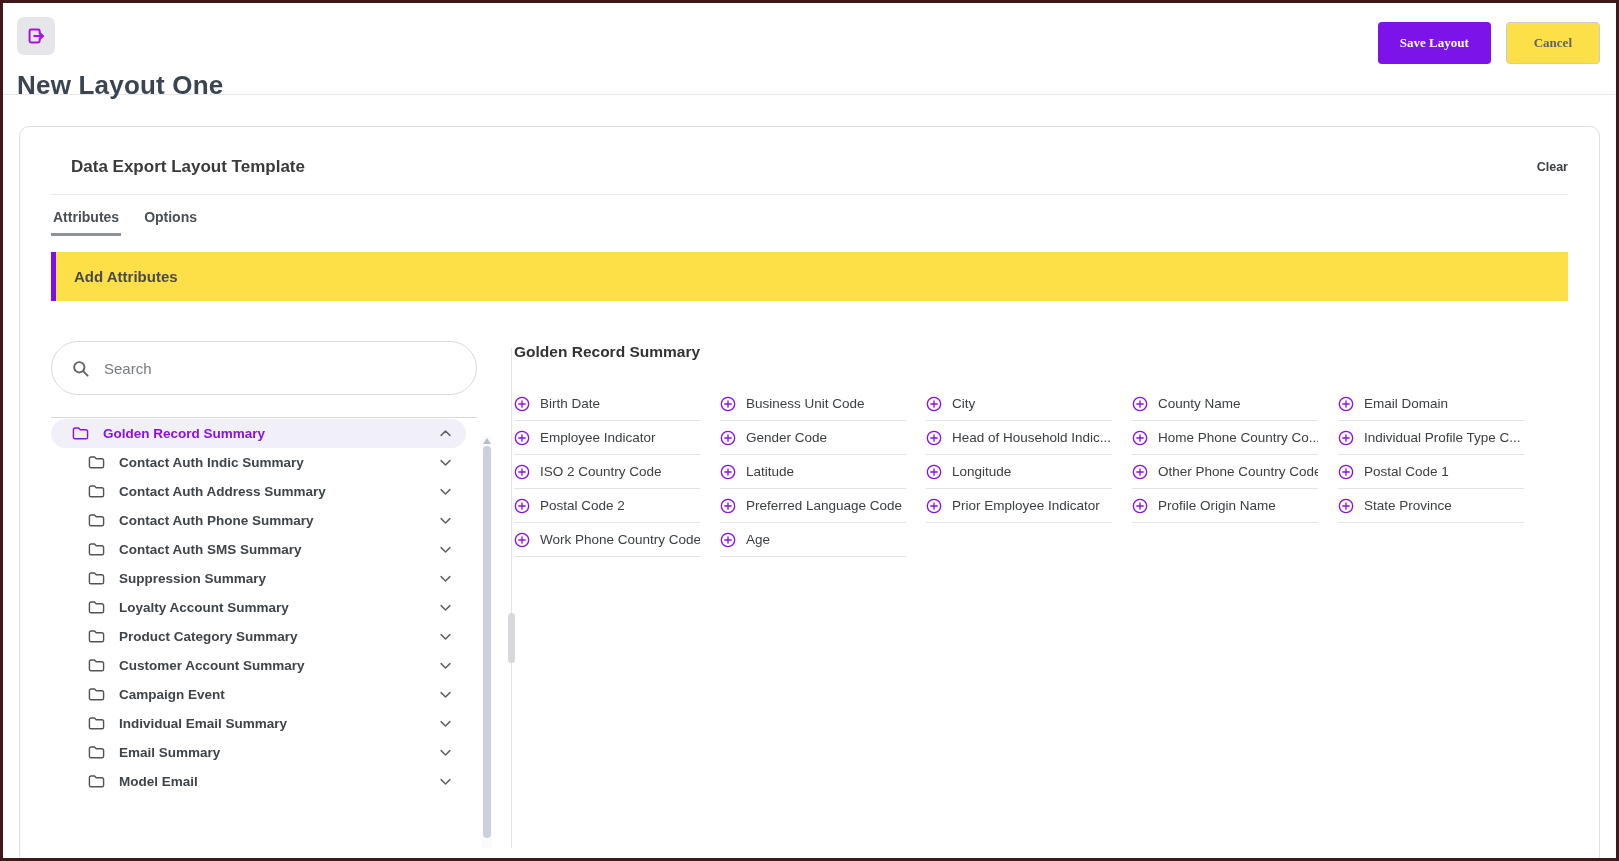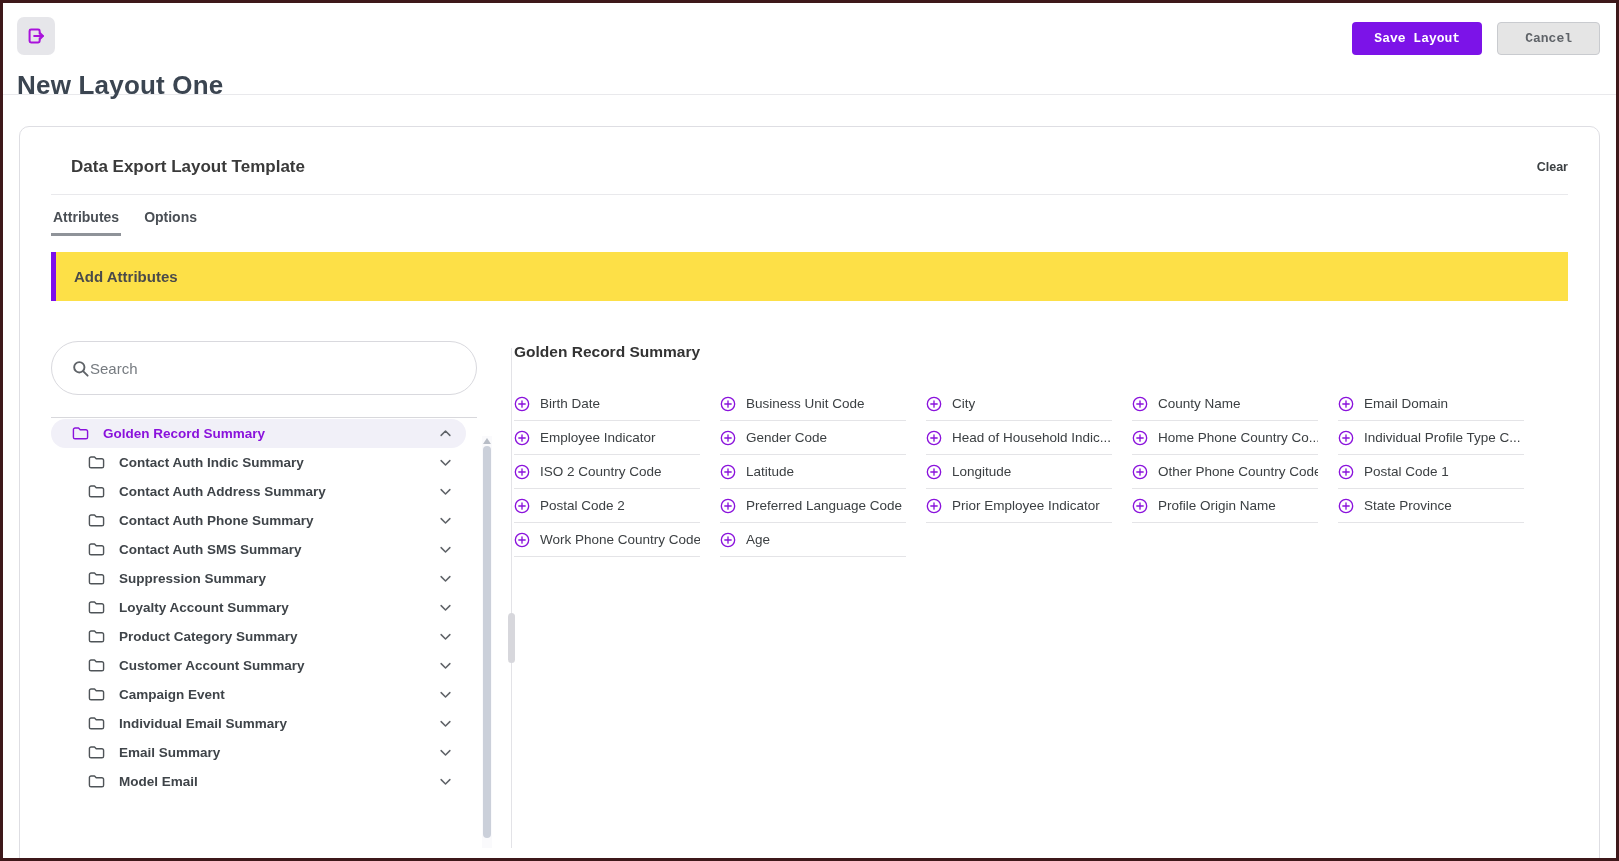--- a/index.html
+++ b/index.html
@@ -24,24 +24,24 @@
   .hdr-left { display:flex; align-items:flex-start; gap:15px;flex-direction:column; }
   .app-icon {
     width:38px; height:38px; border-radius:7px;
     background:#E6E6EA;
     display:flex; align-items:center; justify-content:center;
   }
   .page-title {
     font-size:26px; font-weight:bold; color:#3B4551; letter-spacing:.2px;
   }
   .hdr-right { display:flex; gap:15px; padding-top:5px; }
-  .btn { height:33px; border-radius:4px; font-size:13px; font-weight:bold;
-         font-family:Liberation Mono, monospace; cursor:pointer; }
+  .btn { height:42px; border-radius:4px; font-size:13px; font-weight:bold;
+         font-family:Liberation Serif, serif; cursor:pointer; }
   .btn-primary { background:#7C13E8; color:#fff; border:none; padding:0 22px; }
-  .btn-secondary { background:#e5e5e5; color:#5F6368; border:1px solid #C9CBCF; padding:0 27px; }
+  .btn-secondary { background:#fde047; color:#5F6368; border:1px solid #C9CBCF; padding:0 27px; }
 
   
   .card {
     margin:31px 16px 0;
     border:1px solid #DEDEE3;
     border-radius:10px;
     background:#fff;
     height:760px;
     padding:0 31px;
   }
@@ -62,21 +62,21 @@
     font-size:15px; font-weight:bold; color:#4A4A4A;
   }
 
   
   .content { display:flex; margin-top:0; padding-top:31px; height:467px; }
 
   .left-panel { width:441px; flex:none; position:relative; padding-top:9px; }
   .search-box {
     width:426px; height:54px;
     border:1px solid #D9D9DE; border-radius:27px;
-    display:flex; align-items:center; padding:0 19px;
+    display:flex; align-items:center; gap:14px; padding:0 19px;
     background:#fff;
   }
   .search-box input {
     border:none; outline:none; flex:1; font-size:15px; color:#3C4043;
     font-family:inherit; background:transparent;
   }
   .search-box input::placeholder { color:#767B80; }
   .tree-divider { height:1px; background:#D8D8DC; margin-top:22px; width:426px; }
 
   .tree { margin-top:1px; }

